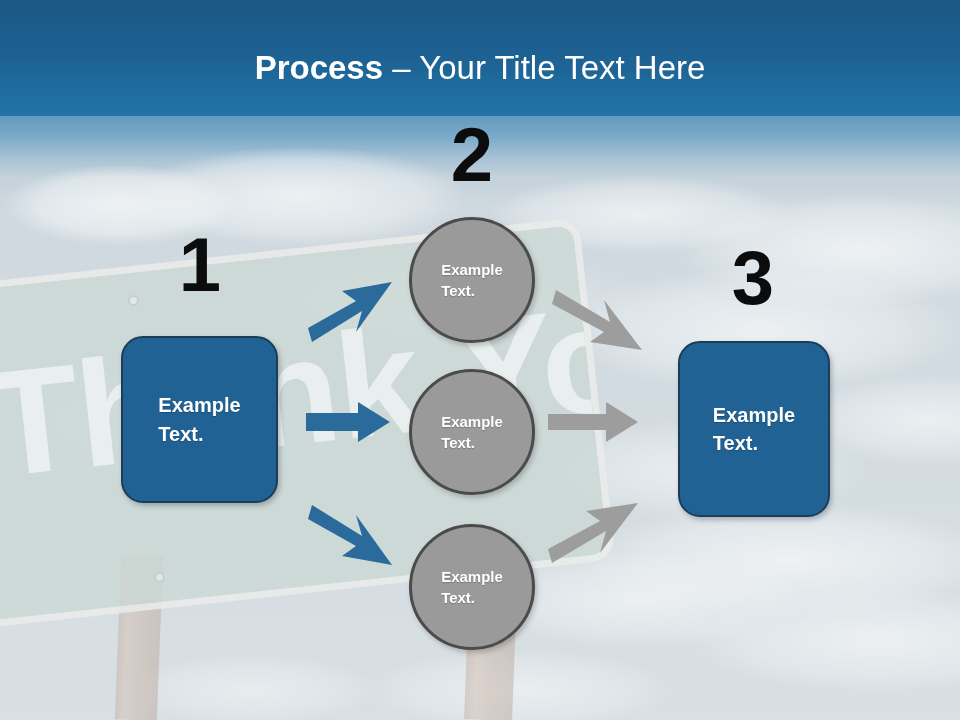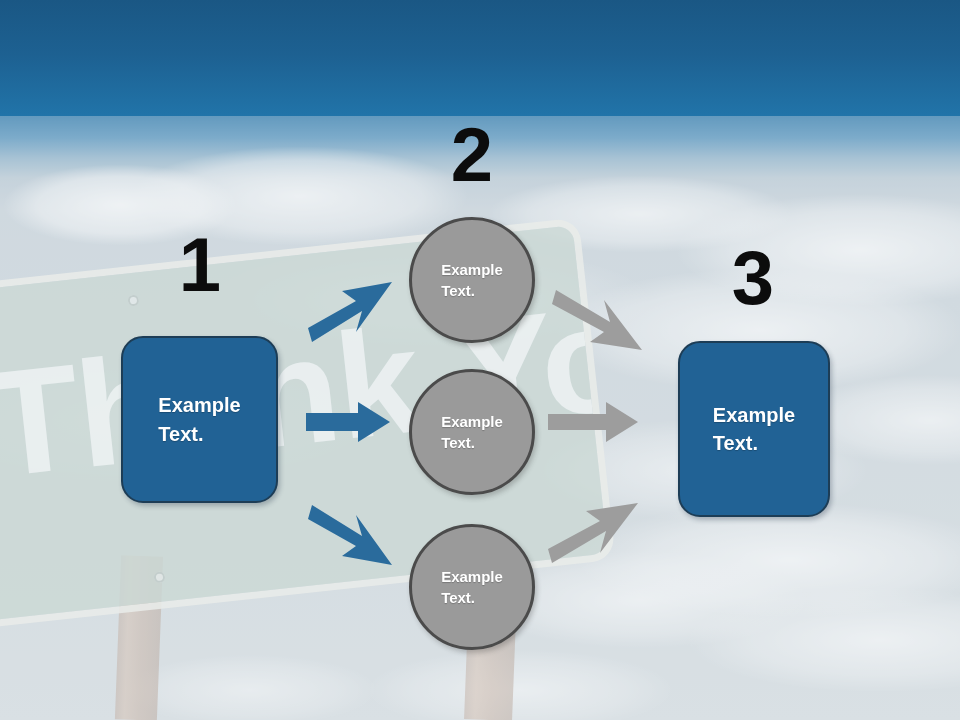--- a/index.html
+++ b/index.html
@@ -222,20 +222,23 @@
 
   <div class="sign">
     <div class="sign-bolt bolt-a"></div>
     <div class="sign-bolt bolt-b"></div>
     <div class="sign-text">Thank You</div>
   </div>
 
   <div class="bg-wash"></div>
 
   <div class="title-band"></div>
+  <div class="slide-title">
+    <span class="t-bold">Process</span><span class="t-light"> – Your Title Text Here</span>
+  </div>
 
   <div class="step-number num-1">1</div>
   <div class="step-number num-2">2</div>
   <div class="step-number num-3">3</div>
 
   <div class="blue-box box-left">
     <div class="box-label">Example
 Text.</div>
   </div>
 

